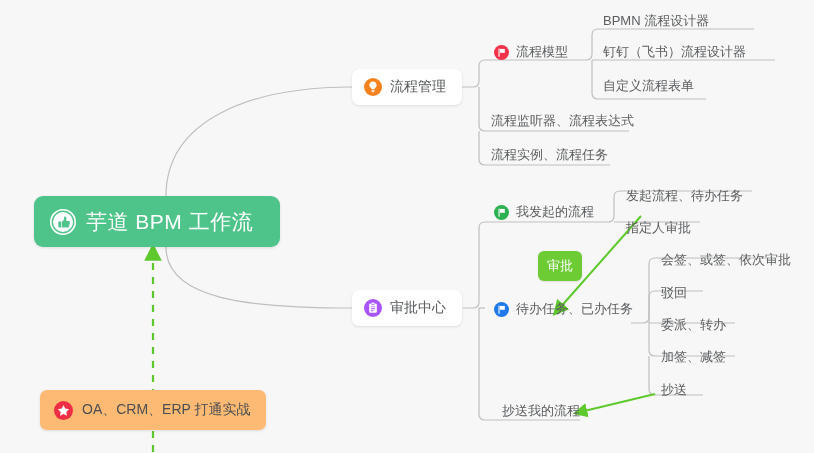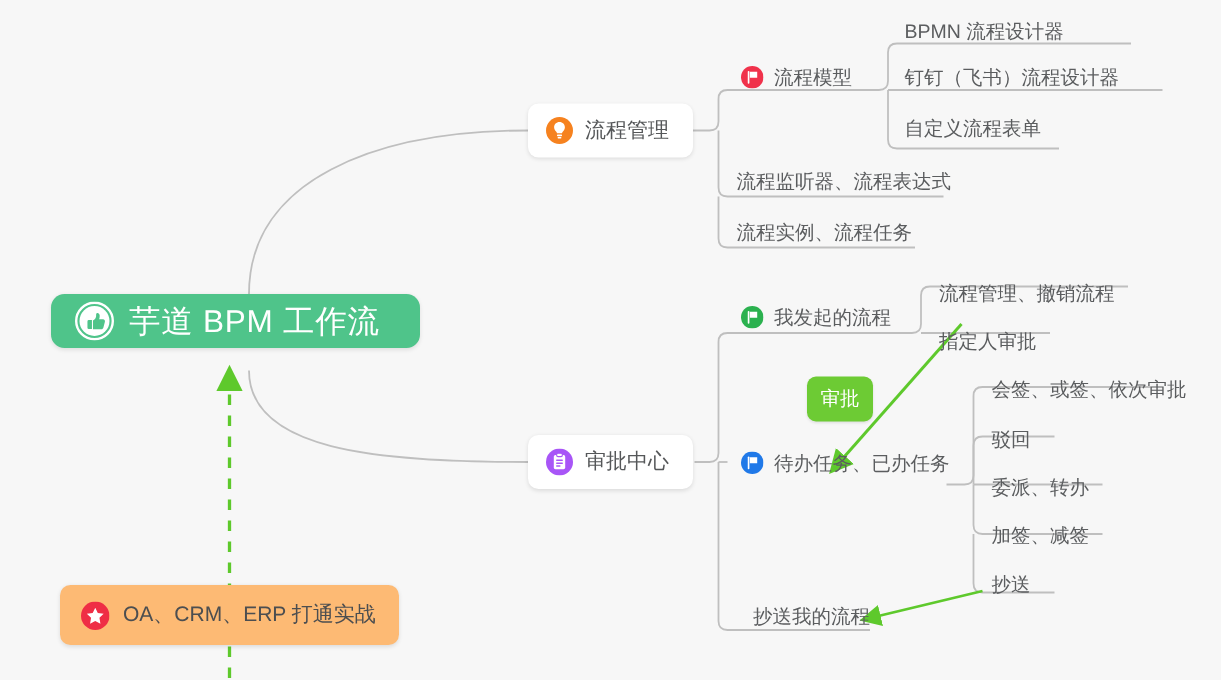--- a/index.html
+++ b/index.html
@@ -22,21 +22,21 @@
     width: 814px; height: 453px;
     pointer-events: none;
   }
 
   
   .root-node {
     position: absolute;
     left: 34px;
     top: 196px;
     width: 246px;
-    height: 36px;
+    height: 51px;
     background: #4fc48a;
     border-radius: 9px;
     box-shadow: 0 1px 3px rgba(0,0,0,0.10);
     display: flex;
     align-items: center;
     padding-left: 16px;
     box-sizing: border-box;
   }
   .root-label {
     color: #ffffff;
@@ -68,21 +68,21 @@
   
   .leaf {
     position: absolute;
     color: #5b5d5f;
     font-size: 13px;
     white-space: nowrap;
     line-height: 16px;
   }
   .leaf.with-icon {
     display: flex;
-    align-items: flex-start;
+    align-items: flex-end;
   }
   .leaf.with-icon .leaf-text { margin-left: 7px; }
 
   
   .badge {
     position: absolute;
     background: #6dcb34;
     color: #ffffff;
     font-size: 13px;
     border-radius: 6px;
@@ -252,21 +252,21 @@
         <circle cx="7.5" cy="7.5" r="7.5" fill="#2079e8"></circle>
         <rect x="4.5" y="3.4" width="1.1" height="8.4" rx="0.5" fill="#ffffff"></rect>
         <path d="M5.9,3.9 h4.9 v3.9 h-4.9 z" fill="#ffffff"></path>
       </svg>
     </span>
     <span class="leaf-text">待办任务、已办任务</span>
   </div>
 
   <div class="leaf" style="left:502px; top:403px;">抄送我的流程</div>
 
-  <div class="leaf" style="left:626px; top:188px;">流程管理、撤销流程</div>
+  <div class="leaf" style="left:626px; top:188px;">发起流程、待办任务</div>
 
   <div class="leaf" style="left:626px; top:220px;">指定人审批</div>
 
   <div class="leaf" style="left:661px; top:252px;">会签、或签、依次审批</div>
 
   <div class="leaf" style="left:661px; top:285px;">驳回</div>
 
   <div class="leaf" style="left:661px; top:317px;">委派、转办</div>
 
   <div class="leaf" style="left:661px; top:349px;">加签、减签</div>

